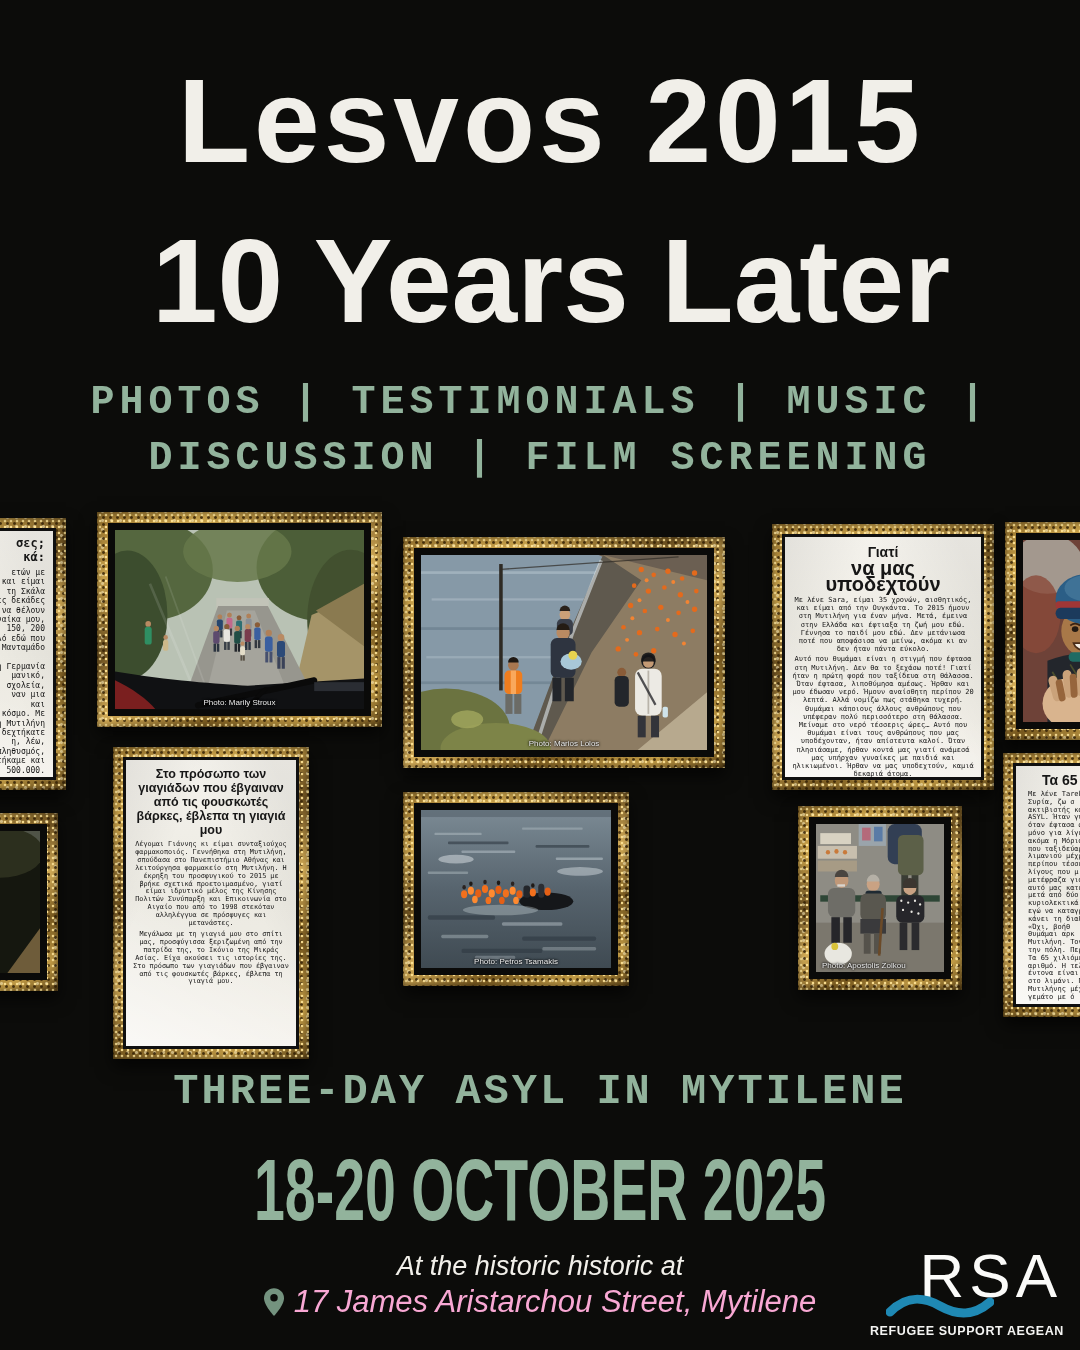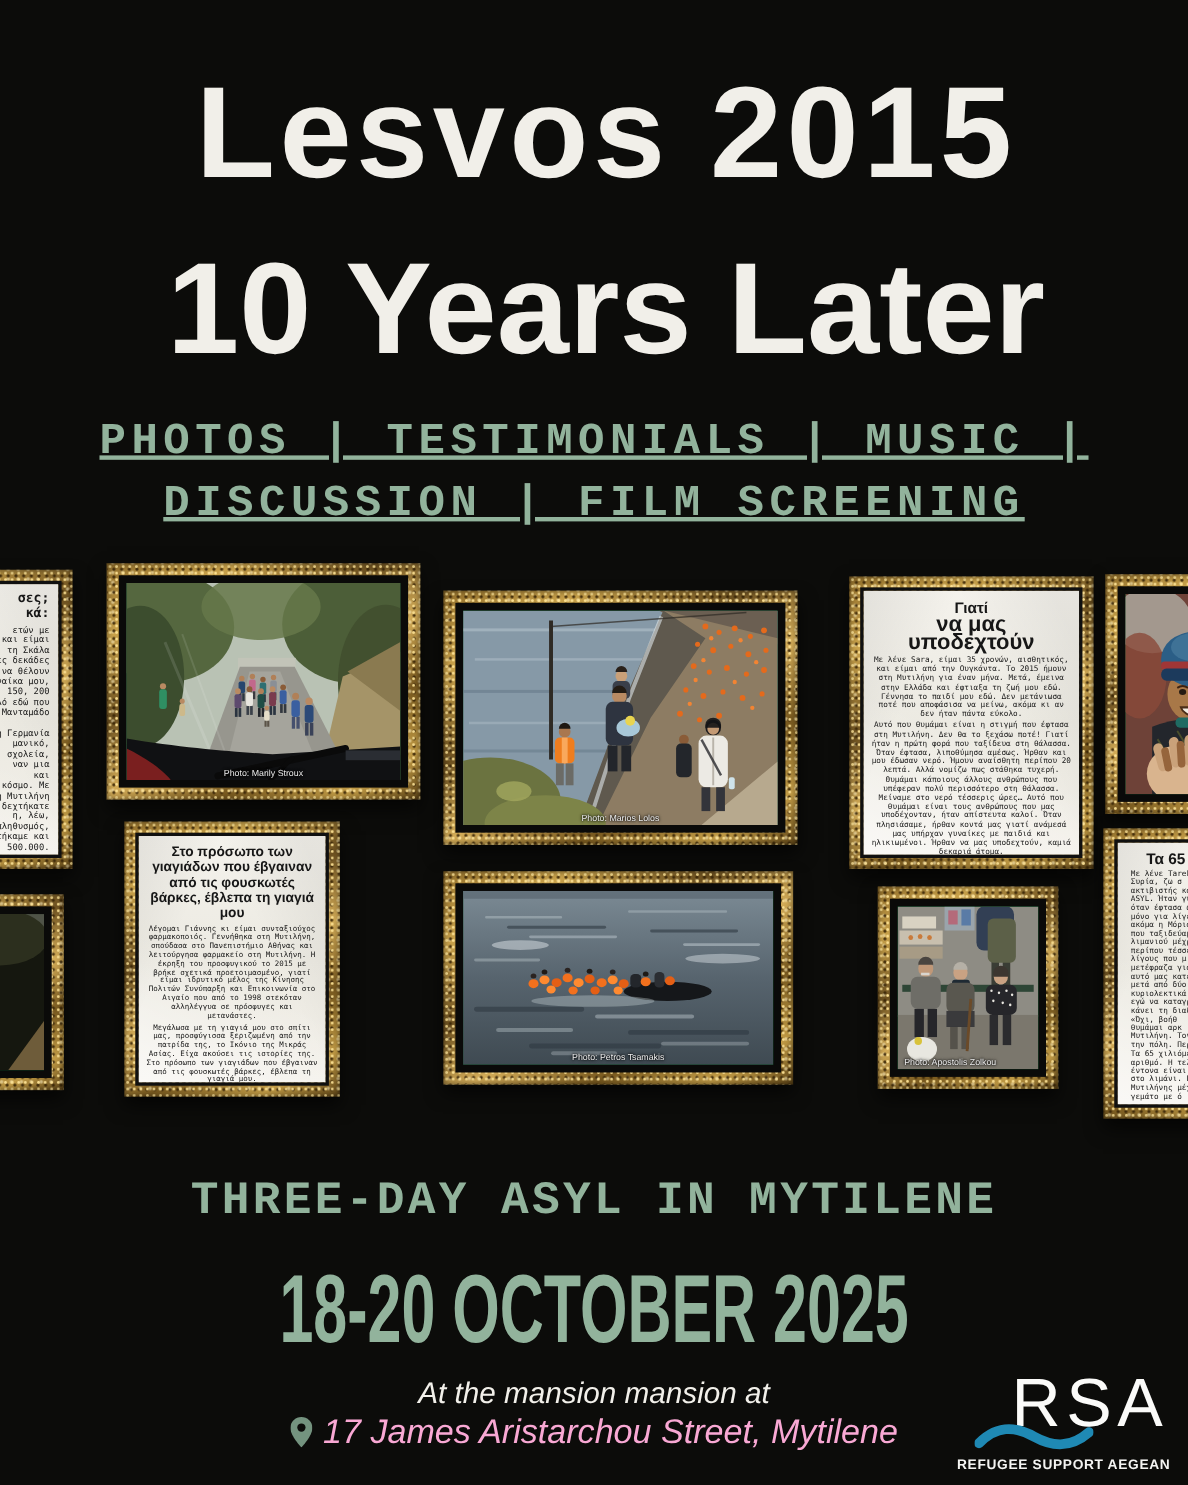--- a/index.html
+++ b/index.html
@@ -7,21 +7,21 @@
           background:#0c0c0a;font-family:"Liberation Sans",sans-serif;}
 
   
   .title{position:absolute;left:0;width:100%;text-align:center;color:#f1efe9;
          font-weight:700;font-size:118px;line-height:1;white-space:nowrap;padding-left:11px;}
   .t1{top:62px;letter-spacing:4px;}
   .t2{top:222px;letter-spacing:0;}
 
   .subtitle{position:absolute;left:0;width:100%;text-align:center;color:#92b39c;
             font-family:"Liberation Mono",monospace;font-weight:700;font-size:40px;
-            letter-spacing:5px;white-space:nowrap;text-decoration:underline;}
+            letter-spacing:5px;white-space:nowrap;}
   .s1{top:380px;}
   .s2{top:436px;}
 
   
   .frame{position:absolute;
     background:
       radial-gradient(circle, rgba(255,228,150,.95) 0 .8px, transparent 1.7px) 0 0/6px 6px,
       radial-gradient(circle, rgba(56,36,6,.85) 0 .9px, transparent 1.9px) 3px 2px/7px 7px,
       radial-gradient(circle, rgba(255,242,196,.55) 0 1px, transparent 2.1px) 1px 4px/9px 9px,
       linear-gradient(150deg,#93702c 0%,#c9a24b 18%,#6d5120 38%,#d2ab57 55%,#78591f 72%,#c09a45 88%,#5f4517 100%);
@@ -356,29 +356,29 @@
             <rect x="42" y="150" width="8.5" height="24" rx="4" transform="rotate(-13 46 162)"></rect>
             <rect x="58" y="144" width="8.5" height="26" rx="4" transform="rotate(-4 62 157)"></rect>
             <rect x="74" y="143" width="8.5" height="26" rx="4" transform="rotate(4 78 156)"></rect>
             <rect x="90" y="146" width="8.5" height="24" rx="4" transform="rotate(12 94 158)"></rect>
           </g>
         </svg>
       </div>
     </div>
   </div>
 
-  <div class="frame" style="left:113px;top:747px;width:196px;height:250px;">
+  <div class="frame" style="left:113px;top:747px;width:196px;height:312px;">
     <div class="paper" style="padding:7px 6px;">
       <div class="card-title" style="font-size:12.5px;line-height:14px;">Στο πρόσωπο των γιαγιάδων που έβγαιναν από τις φουσκωτές βάρκες, έβλεπα τη γιαγιά μου</div>
       <div class="card-body" style="font-size:6.8px;line-height:7.9px;margin-top:4px;">Λέγομαι Γιάννης κι είμαι συνταξιούχος φαρμακοποιός. Γεννήθηκα στη Μυτιλήνη, σπούδασα στο Πανεπιστήμιο Αθήνας και λειτούργησα φαρμακείο στη Μυτιλήνη. Η έκρηξη του προσφυγικού το 2015 με βρήκε σχετικά προετοιμασμένο, γιατί είμαι ιδρυτικό μέλος της Κίνησης Πολιτών Συνύπαρξη και Επικοινωνία στο Αιγαίο που από το 1998 στεκόταν αλληλέγγυα σε πρόσφυγες και μετανάστες.</div>
       <div class="card-body" style="font-size:6.8px;line-height:7.9px;margin-top:3px;">Μεγάλωσα με τη γιαγιά μου στο σπίτι μας, προσφύγισσα ξεριζωμένη από την πατρίδα της, το Ικόνιο της Μικράς Ασίας. Είχα ακούσει τις ιστορίες της. Στο πρόσωπο των γιαγιάδων που έβγαιναν από τις φουσκωτές βάρκες, έβλεπα τη γιαγιά μου.</div>
     </div>
   </div>
 
-  <div class="frame" style="left:403px;top:792px;width:318px;height:194px;">
+  <div class="frame" style="left:403px;top:792px;width:226px;height:194px;">
     <div class="mat">
       <div class="photo">
         <svg viewBox="0 0 282 180" preserveAspectRatio="none">
           <defs>
             <linearGradient id="seaG" x1="0" y1="0" x2="0" y2="1">
               <stop offset="0" stop-color="#7b8a94"></stop>
               <stop offset=".5" stop-color="#57646e"></stop>
               <stop offset="1" stop-color="#3f4a52"></stop>
             </linearGradient>
           </defs>
@@ -549,21 +549,21 @@
           <polygon points="112,146 148,100 148,146" fill="#6e5c3a"></polygon>
         </svg>
       </div>
     </div>
   </div>
 
   <div class="eventline">THREE-DAY ASYL IN MYTILENE</div>
   <div class="dateline">
     <span class="cond">18-20 OCTOBER 2025</span>
   </div>
-  <div class="venue1">At the mansion mansion at</div>
+  <div class="venue1">At the historic historic at</div>
   <div class="venue2">
     <span class="pin">
       <svg width="20" height="28" viewBox="0 0 16 22">
         <path d="M8 0 C3.6 0 0 3.5 0 7.9 C0 13.8 8 22 8 22 S16 13.8 16 7.9 C16 3.5 12.4 0 8 0 Z" fill="#74937f"></path>
         <circle cx="8" cy="7.6" r="3" fill="#0c0c0a"></circle>
       </svg>
     </span><span>17 James Aristarchou Street, Mytilene</span>
   </div>
 
   <div class="rsa">

